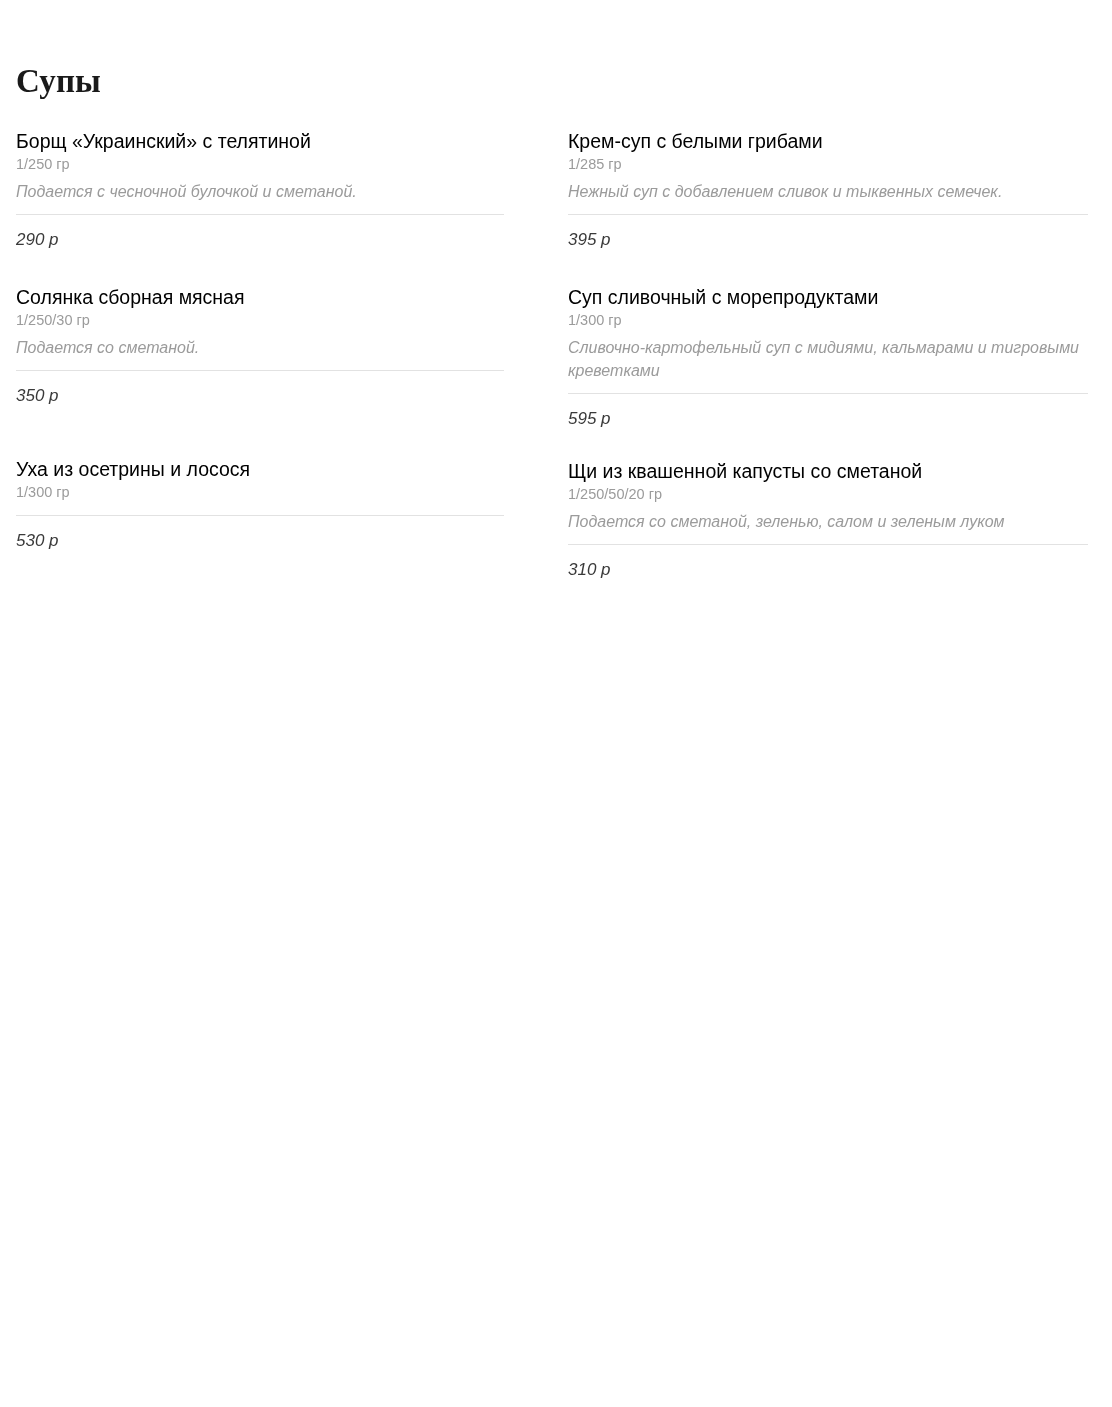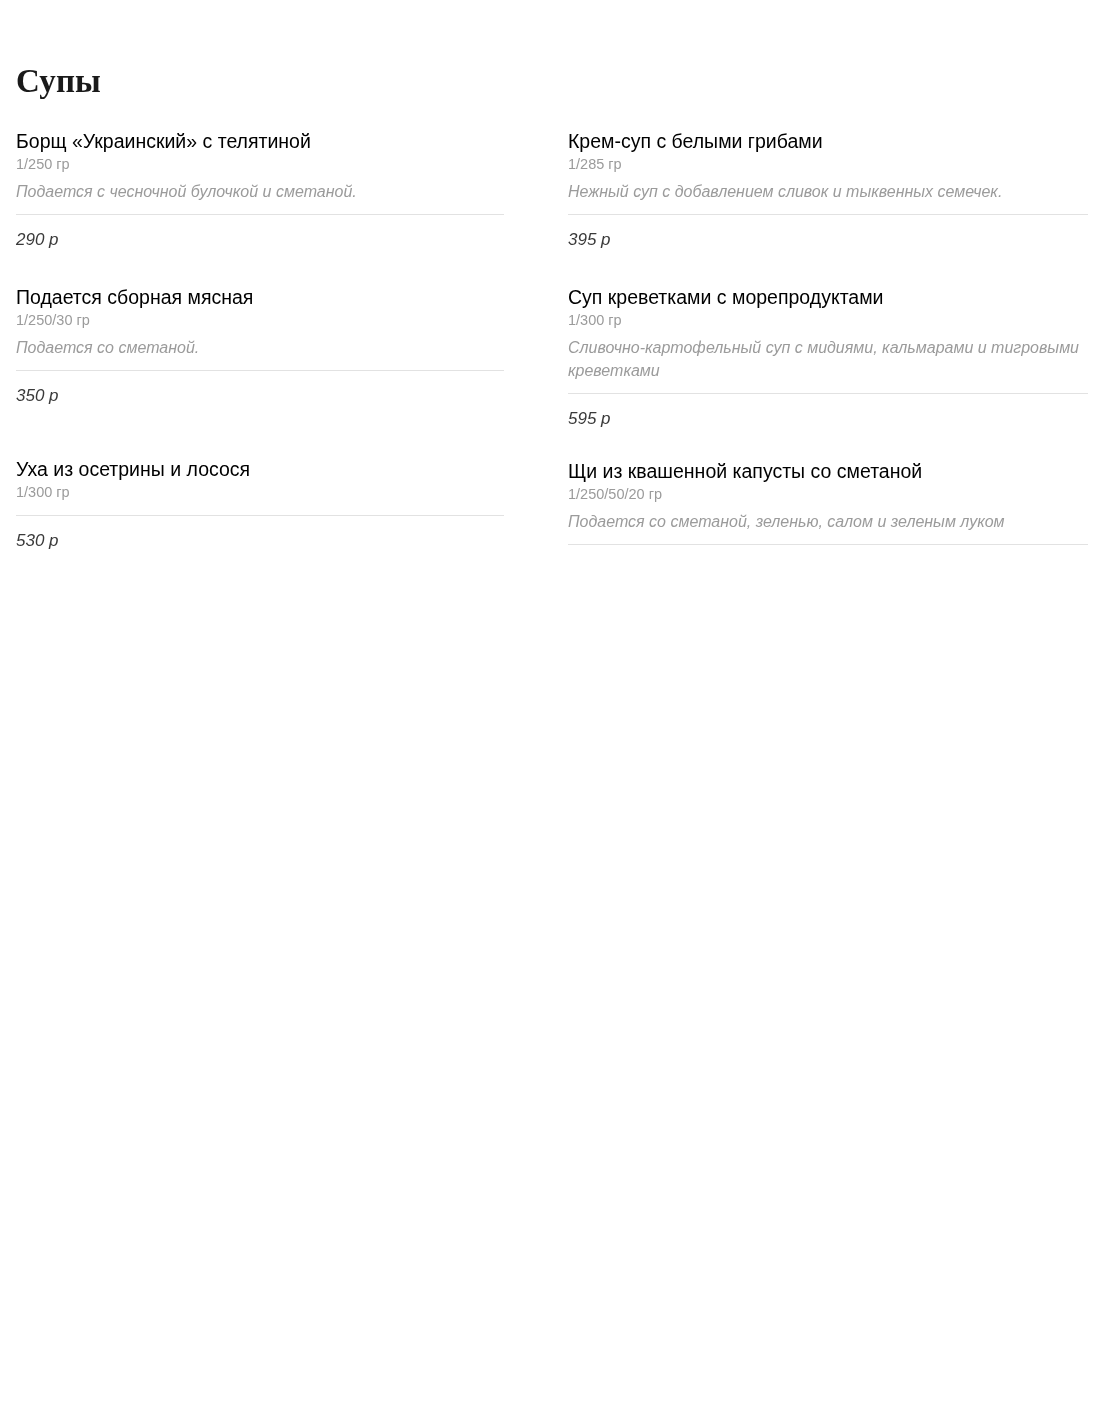--- a/index.html
+++ b/index.html
@@ -97,21 +97,21 @@
 
       <div class="dish">
         <div class="dish-name">Борщ «Украинский» с телятиной</div>
         <div class="dish-weight">1/250 гр</div>
         <div class="dish-desc">Подается с чесночной булочкой и сметаной.</div>
         <hr class="dish-rule">
         <div class="dish-price">290 р</div>
       </div>
 
       <div class="dish">
-        <div class="dish-name">Подается сборная мясная</div>
+        <div class="dish-name">Солянка сборная мясная</div>
         <div class="dish-weight">1/250/30 гр</div>
         <div class="dish-desc">Подается со сметаной.</div>
         <hr class="dish-rule">
         <div class="dish-price">350 р</div>
       </div>
 
       <div class="dish">
         <div class="dish-name">Уха из осетрины и лосося</div>
         <div class="dish-weight">1/300 гр</div>
         <hr class="dish-rule">
@@ -124,30 +124,31 @@
 
       <div class="dish">
         <div class="dish-name">Крем-суп с белыми грибами</div>
         <div class="dish-weight">1/285 гр</div>
         <div class="dish-desc">Нежный суп с добавлением сливок и тыквенных семечек.</div>
         <hr class="dish-rule">
         <div class="dish-price">395 р</div>
       </div>
 
       <div class="dish">
-        <div class="dish-name">Суп креветками с морепродуктами</div>
+        <div class="dish-name">Суп сливочный с морепродуктами</div>
         <div class="dish-weight">1/300 гр</div>
         <div class="dish-desc">Сливочно-картофельный суп с мидиями, кальмарами и тигровыми креветками</div>
         <hr class="dish-rule">
         <div class="dish-price">595 р</div>
       </div>
 
       <div class="dish">
         <div class="dish-name">Щи из квашенной капусты со сметаной</div>
         <div class="dish-weight">1/250/50/20 гр</div>
         <div class="dish-desc">Подается со сметаной, зеленью, салом и зеленым луком</div>
         <hr class="dish-rule">
+        <div class="dish-price">310 р</div>
       </div>
 
     </div>
 
   </div>
 </div>
 
 </body></html>

